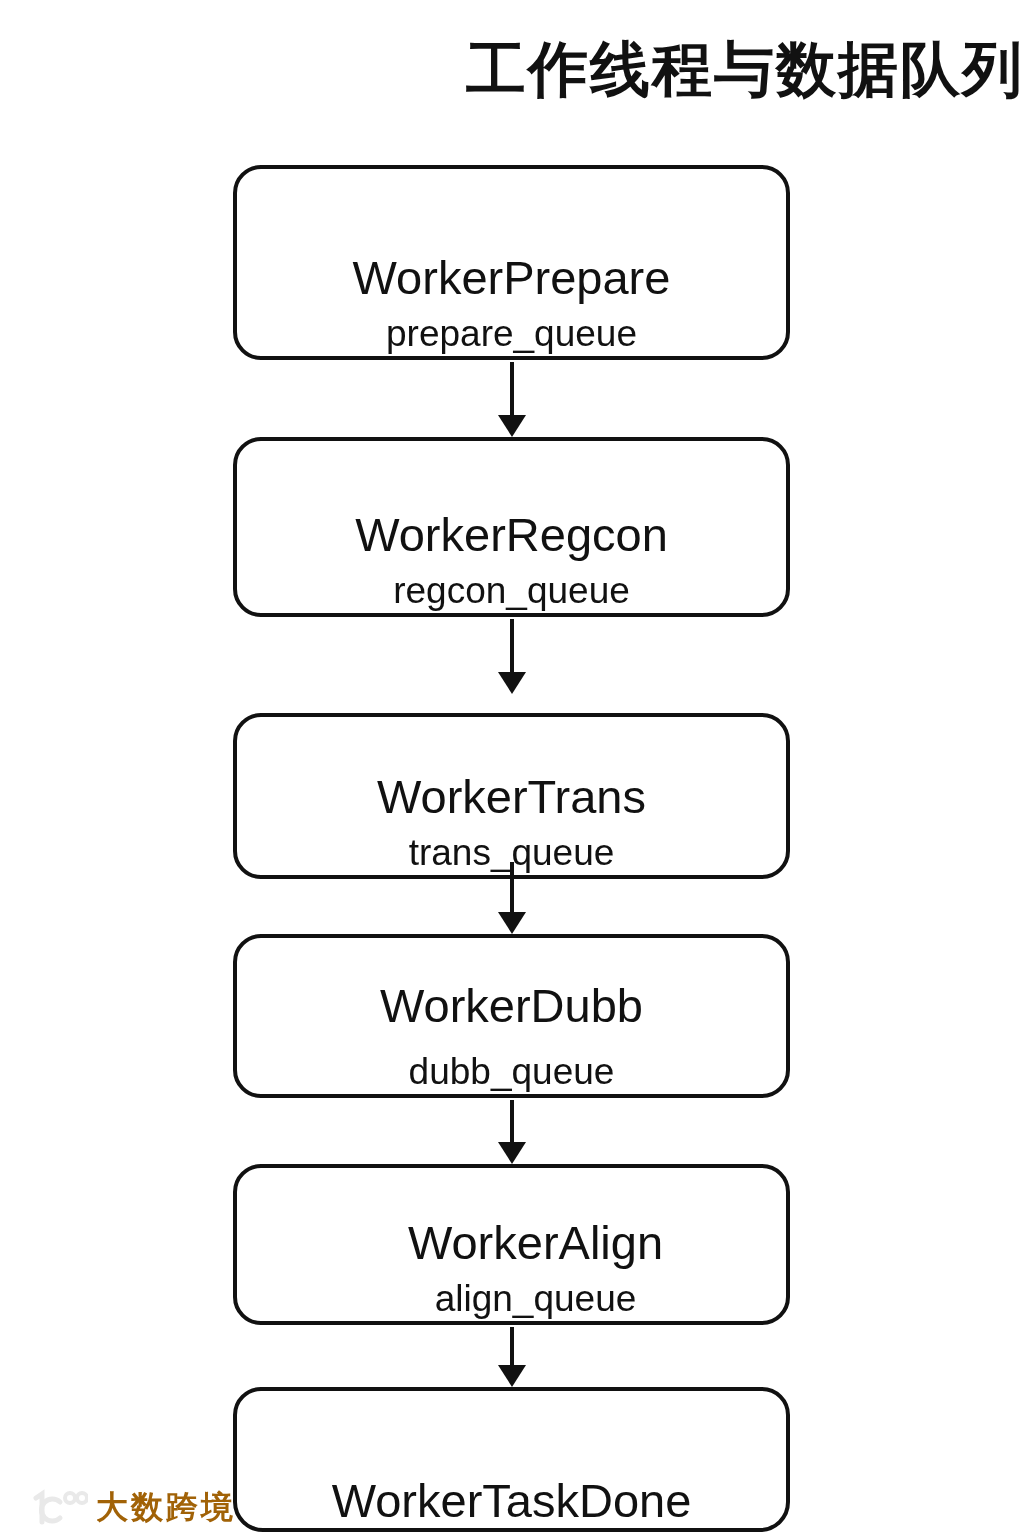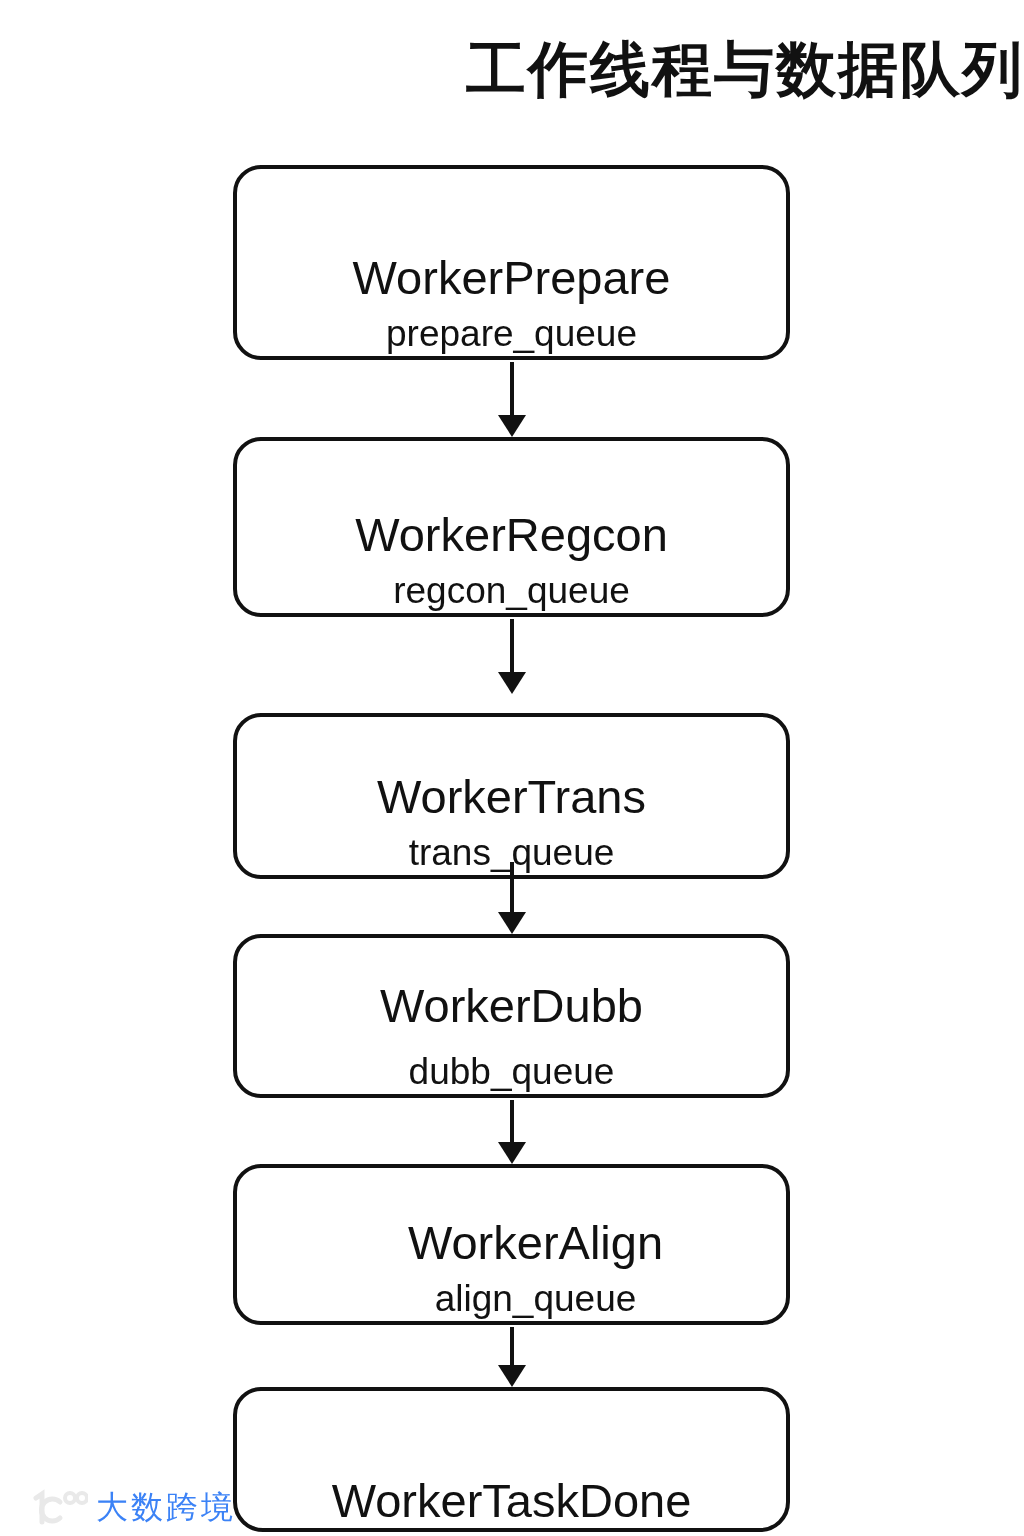--- a/index.html
+++ b/index.html
@@ -99,23 +99,23 @@
     gap: 8px;
     color: #e9e9e9;
     user-select: none;
   }
   .watermark .wm-logo {
     display: inline-flex;
     align-items: center;
   }
   .watermark .wm-text {
     font-size: 32px;
-    font-weight: 400;
+    font-weight: 700;
     letter-spacing: 3px;
-    color: #3b82f6;
+    color: #a16207;
   }
 </style>
 </head>
 <body>
 
 <div class="canvas">
 
   <h1 class="title">工作线程与数据队列</h1>
 
   <div class="node" id="node-0">

